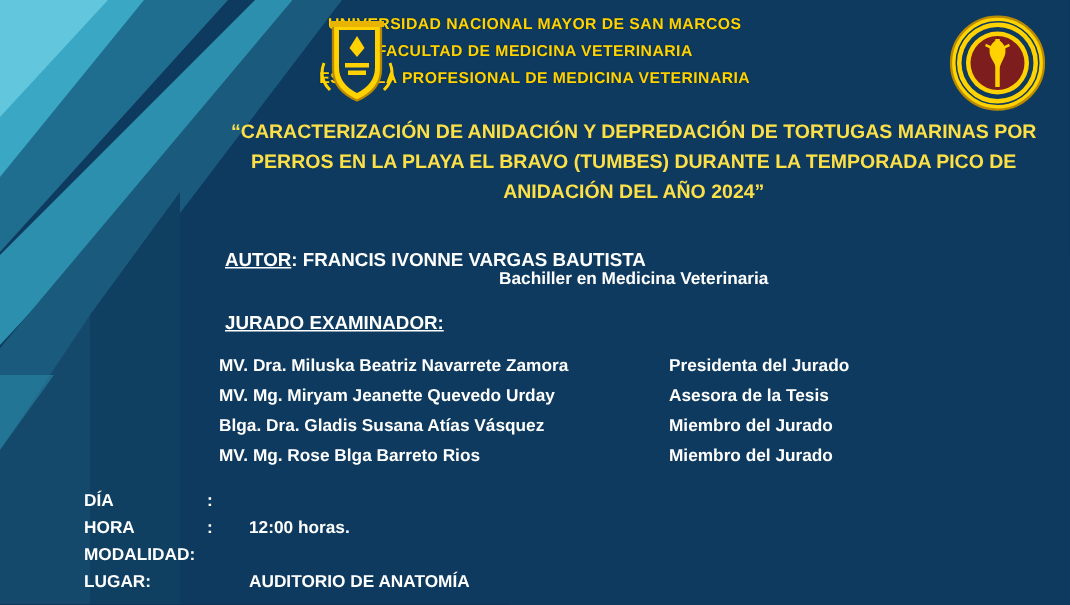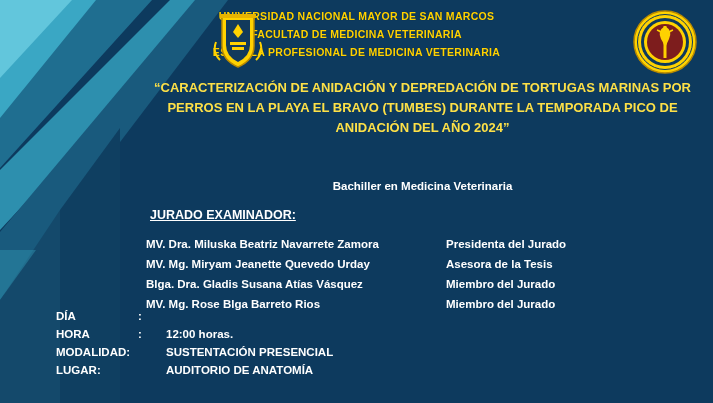--- a/index.html
+++ b/index.html
@@ -114,21 +114,21 @@
   }
   .jury-name {
     width: 300px;
   }
   .jury-role {
     width: 200px;
   }
   
   .details {
     position: absolute;
-    top: 310px;
+    top: 328px;
     left: 56px;
     font-size: 11.5px;
     font-weight: bold;
   }
   .det-row {
     display: flex;
     margin-bottom: 5px;
     line-height: 13px;
   }
   .det-key { width: 82px; }
@@ -182,20 +182,23 @@
       <rect x="30.5" y="16" width="3" height="32" fill="#ffd200"></rect>
       <path d="M32 16 q8 5 4 13 q-4 8 -4 12 q0 -6 -4 -12 q-4 -8 4 -13 z" fill="#ffd200"></path>
       <path d="M24 20 q6 2 8 8" fill="none" stroke="#ffd200" stroke-width="1.6"></path>
       <path d="M40 20 q-6 2 -8 8" fill="none" stroke="#ffd200" stroke-width="1.6"></path>
       <circle cx="32" cy="32" r="27.5" fill="none" stroke="#0d3a5e" stroke-width="1"></circle>
     </svg>
   </div>
 
   <div class="title">“CARACTERIZACIÓN DE ANIDACIÓN Y DEPREDACIÓN DE TORTUGAS MARINAS POR PERROS EN LA PLAYA EL BRAVO (TUMBES) DURANTE LA TEMPORADA PICO DE ANIDACIÓN DEL AÑO 2024”</div>
 
+  <div class="author-row">
+    <span class="author-label">AUTOR</span><span>: FRANCIS IVONNE VARGAS BAUTISTA</span>
+  </div>
   <div class="author-sub">Bachiller en Medicina Veterinaria</div>
 
   <div class="jury-heading">JURADO EXAMINADOR:</div>
 
   <div class="jury">
     <div class="jury-row">
       <div class="jury-name">MV. Dra. Miluska Beatriz Navarrete Zamora</div>
       <div class="jury-role">Presidenta del Jurado</div>
     </div>
     <div class="jury-row">
@@ -218,21 +221,20 @@
       <div class="det-colon">:</div>
     </div>
     <div class="det-row">
       <div class="det-key">HORA</div>
       <div class="det-colon">:</div>
       <div class="det-val">12:00 horas.</div>
     </div>
     <div class="det-row">
       <div class="det-key">MODALIDAD:</div>
       <div class="det-colon"></div>
-      <div class="det-val">SUSTENTACIÓN PRESENCIAL</div>
     </div>
     <div class="det-row">
       <div class="det-key">LUGAR:</div>
       <div class="det-colon"></div>
       <div class="det-val">AUDITORIO DE ANATOMÍA</div>
     </div>
   </div>
 
 </div>
 

